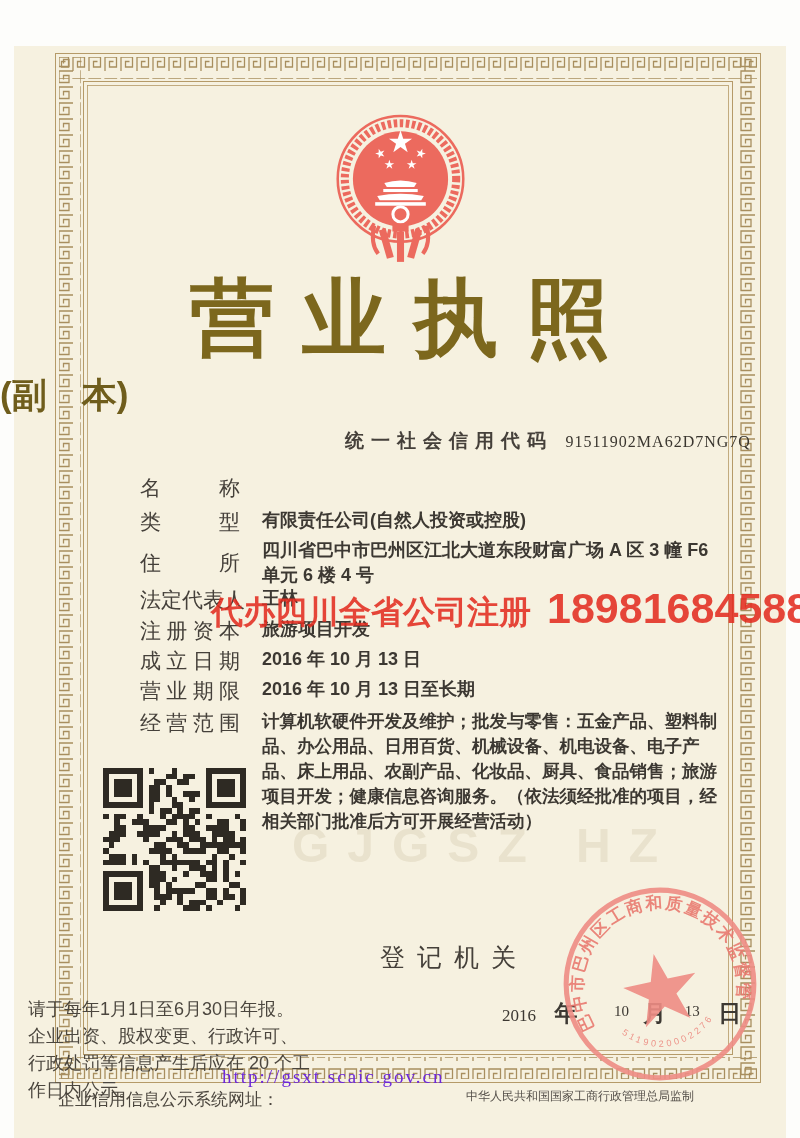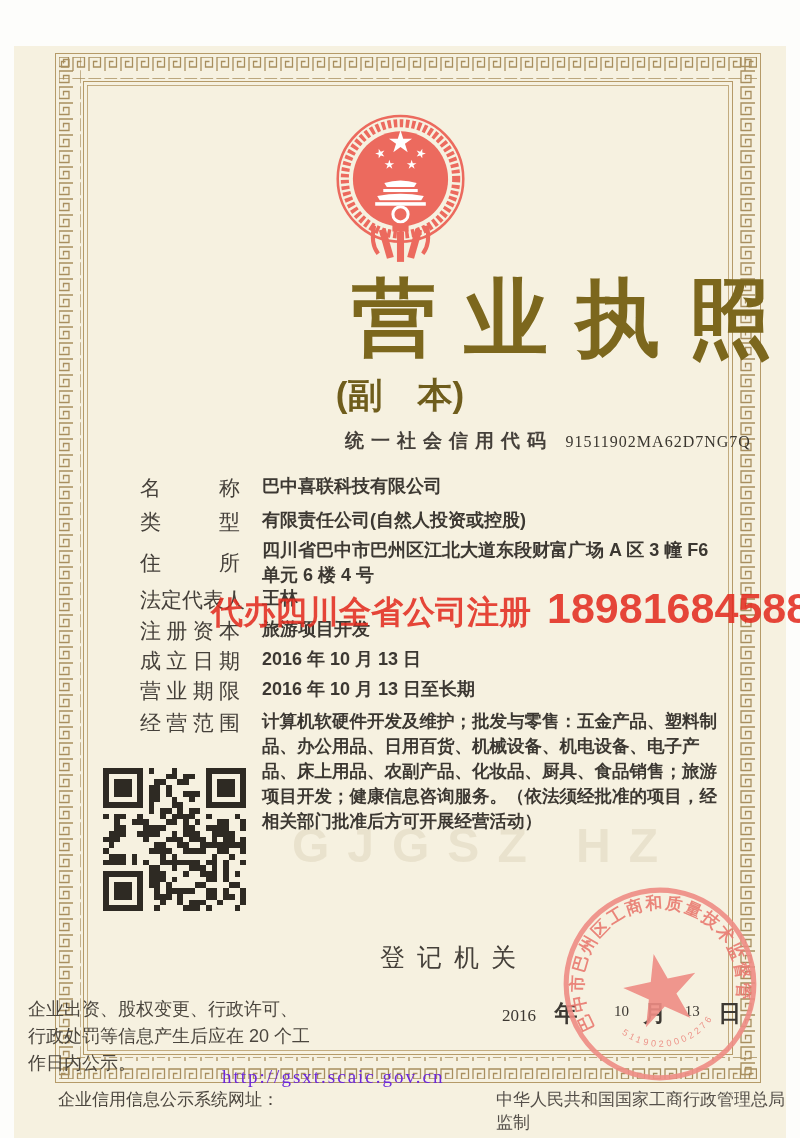--- a/index.html
+++ b/index.html
@@ -6,24 +6,24 @@
   .stage{position:relative;width:800px;height:1138px;background:#fdfdfb;overflow:hidden;
          font-family:"Liberation Sans",sans-serif;color:#3b362e;}
   .paper{position:absolute;left:14px;top:46px;width:772px;height:1092px;background:#f6f1e0;}
   .frame-svg{position:absolute;left:55px;top:53px;z-index:2;}
   
   .faint-wm{position:absolute;left:292px;top:818px;font-size:48px;font-weight:700;
             letter-spacing:18px;color:rgba(168,152,108,0.16);z-index:1;}
   
   .emblem{position:absolute;left:328px;top:108px;width:145px;height:162px;z-index:3;}
   
-  .title{position:absolute;left:0;top:262px;width:800px;text-align:right;font-size:84px;
+  .title{position:absolute;left:0;top:262px;width:800px;text-align:center;font-size:84px;
          font-weight:900;color:#7c671d;letter-spacing:28px;text-indent:28px;z-index:3;
          font-family:"Liberation Serif",serif;}
-  .subtitle{position:absolute;left:0;top:372px;width:800px;text-align:center;font-size:35px;
+  .subtitle{position:absolute;left:0;top:372px;width:800px;font-size:35px;
             font-weight:700;color:#6f5d1c;z-index:3;}
   .code-line{position:absolute;left:345px;top:428px;z-index:3;white-space:nowrap;}
   .code-label{font-size:19px;font-weight:600;letter-spacing:7px;color:#45403a;}
   .code-value{font-size:16px;color:#3a362f;font-family:"Liberation Serif",serif;margin-left:8px;letter-spacing:1px;}
   
   .frow{position:absolute;left:140px;width:586px;display:flex;z-index:3;}
   .flabel{width:100px;flex:none;font-size:21px;color:#45403a;display:flex;justify-content:space-between;align-self:flex-start;}
   .fvalue{margin-left:22px;font-size:18px;font-weight:600;color:#3c3832;line-height:25px;width:462px;}
   .fvalue.scope{font-size:17.5px;}
   
@@ -42,21 +42,21 @@
   .sp14{margin-left:14px;} .sp10{margin-left:10px;} .sp16{margin-left:32px;}
   
   .seal{position:absolute;left:558px;top:882px;width:204px;height:204px;z-index:5;
         transform:rotate(-12deg);opacity:0.9;}
   
   .foot-left{position:absolute;left:28px;top:996px;width:340px;font-size:18px;line-height:27px;
              color:#4b463e;z-index:4;}
   .site-label{position:absolute;left:58px;top:1088px;font-size:17px;color:#4b463e;z-index:4;}
   .site-url{position:absolute;left:222px;top:1066px;font-size:19px;letter-spacing:2px;
             font-family:Liberation Serif, serif;color:#6d28d9;z-index:4;}
-  .foot-right{position:absolute;left:496px;top:1088px;font-size:17px;color:#55504a;z-index:4;}
+  .foot-right{position:absolute;left:466px;top:1088px;font-size:12px;color:#55504a;z-index:4;}
 </style>
 </head>
 <body>
 
 <div class="stage">
 
   <div class="paper"></div>
 
   <svg class="frame-svg" width="706" height="1030">
     <defs>
@@ -109,21 +109,20 @@
   <div class="code-line">
     <span class="code-label">统一社会信用代码</span>
     <span class="code-value">91511902MA62D7NG7Q</span>
   </div>
 
   <div class="frow" style="top:474px">
     <span class="flabel js-justify">
         <span>名</span>
         <span>称</span>
       </span>
-    <span class="fvalue">巴中喜联科技有限公司</span>
   </div>
   <div class="frow" style="top:508px">
     <span class="flabel js-justify">
         <span>类</span>
         <span>型</span>
       </span>
     <span class="fvalue">有限责任公司(自然人投资或控股)</span>
   </div>
   <div class="frow" style="top:538px">
     <span class="flabel js-justify" style="align-self:center">
@@ -514,20 +513,21 @@
   <div class="date-row">
     <span class="d-num">2016</span>
     <span class="d-char sp14">年</span>
     <span class="d-num small sp16">10</span>
     <span class="d-char sp10">月</span>
     <span class="d-num small sp14">13</span>
     <span class="d-char sp14">日</span>
   </div>
 
   <div class="foot-left">
+    <div>请于每年1月1日至6月30日年报。</div>
     <div>企业出资、股权变更、行政许可、</div>
     <div>行政处罚等信息产生后应在 20 个工</div>
     <div>作日内公示。</div>
   </div>
   <div class="site-label">企业信用信息公示系统网址：</div>
   <div class="site-url">http://gsxt.scaic.gov.cn</div>
   <div class="foot-right">中华人民共和国国家工商行政管理总局监制</div>
 
 </div>
 

